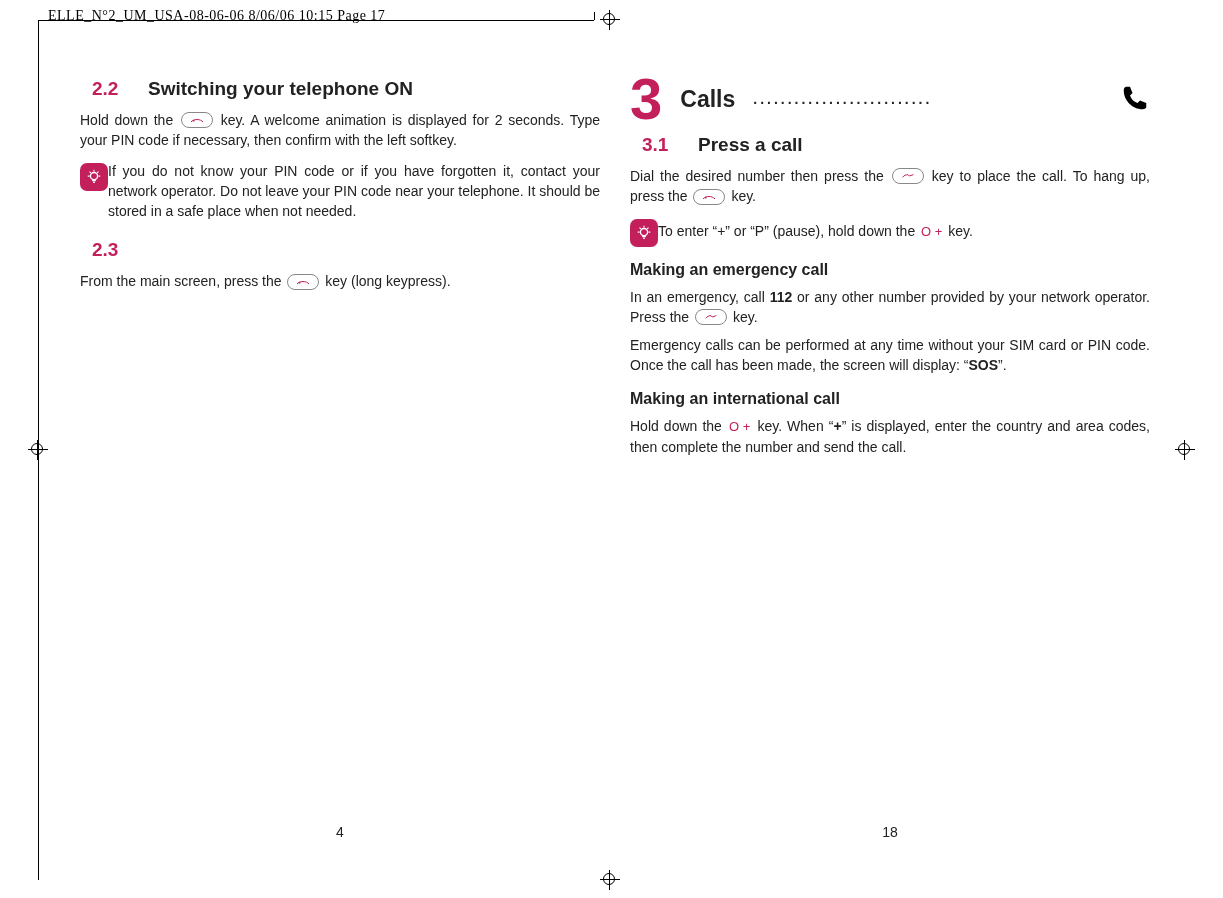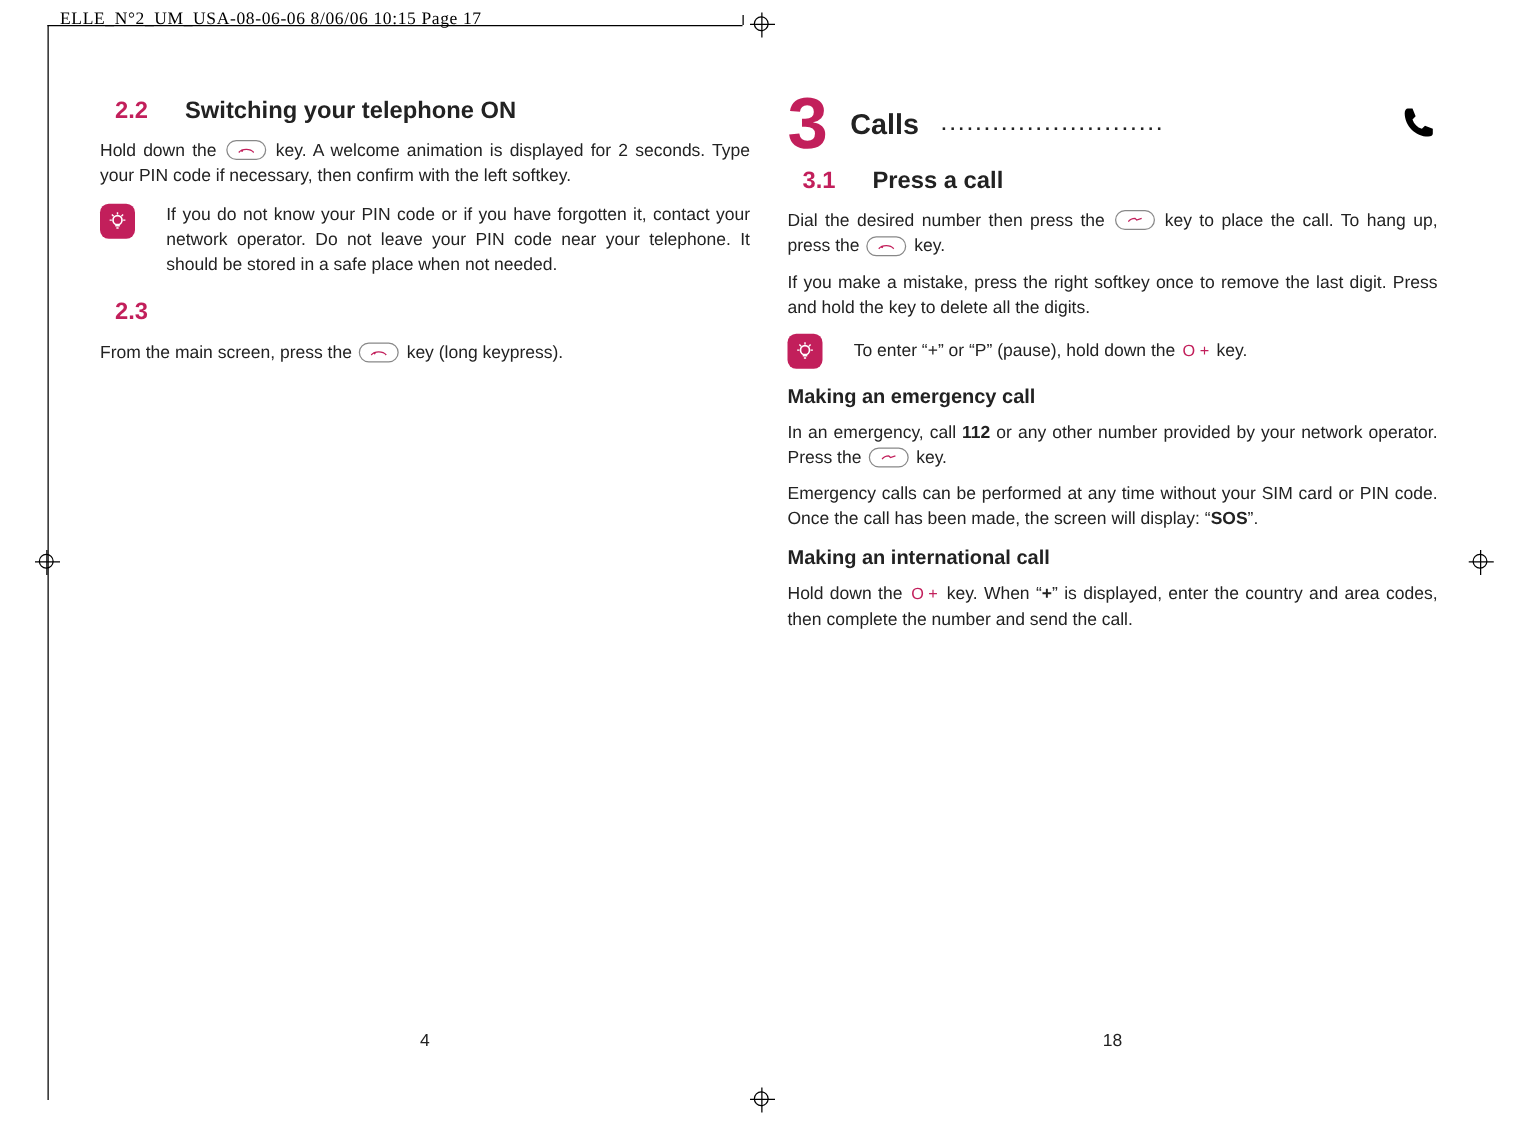--- a/index.html
+++ b/index.html
@@ -96,21 +96,21 @@
     font-size: 19px;
     font-weight: 700;
     margin: 18px 0 10px 0;
     display: flex;
     gap: 18px;
   }
   h2.sec .num { color: #c21f5b; min-width: 38px; margin-left: 12px; }
   p { margin: 8px 0; line-height: 1.45; text-align: justify; font-weight: 300; }
   .tip {
     display: flex;
-    gap: 25px;
+    gap: 0;
     margin: 10px 0 14px 0;
     align-items: flex-start;
   }
   .tip-icon {
     width: 28px; height: 28px;
     background: #c21f5b;
     border-radius: 7px;
     display: flex;
     align-items: center;
     justify-content: center;
@@ -264,21 +264,20 @@
       <span> key to place the call. To hang up, press the </span>
       <span class="keypill">
         <svg viewBox="0 0 24 12">
             <path d="M3 9 C7 4 17 4 21 9" stroke="#c21f5b" stroke-width="1.5" fill="none"></path>
             <circle cx="7" cy="7" r="1.3" fill="#c21f5b"></circle>
           </svg>
       </span>
       <span> key.</span>
     </p>
 
-    <p>If you make a mistake, press the right softkey once to remove the last digit. Press and hold the key to delete all the digits.</p>
 
     <div class="tip" style="align-items:center">
       <div class="tip-icon">
         <svg viewBox="0 0 20 20">
             <circle cx="10" cy="9" r="4" fill="none" stroke="#fff" stroke-width="1.5"></circle>
             <path d="M8 14 L12 14 M9 16 L11 16" stroke="#fff" stroke-width="1.5"></path>
             <path d="M10 2 L10 4 M3 9 L5 9 M15 9 L17 9 M5 4 L6.5 5.5 M15 4 L13.5 5.5" stroke="#fff" stroke-width="1.3"></path>
           </svg>
       </div>
       <p>

